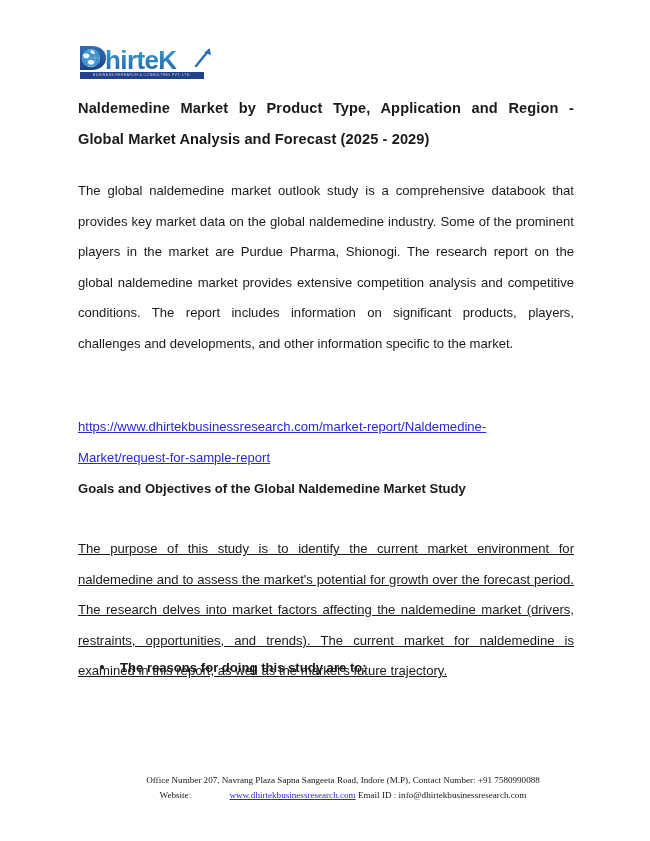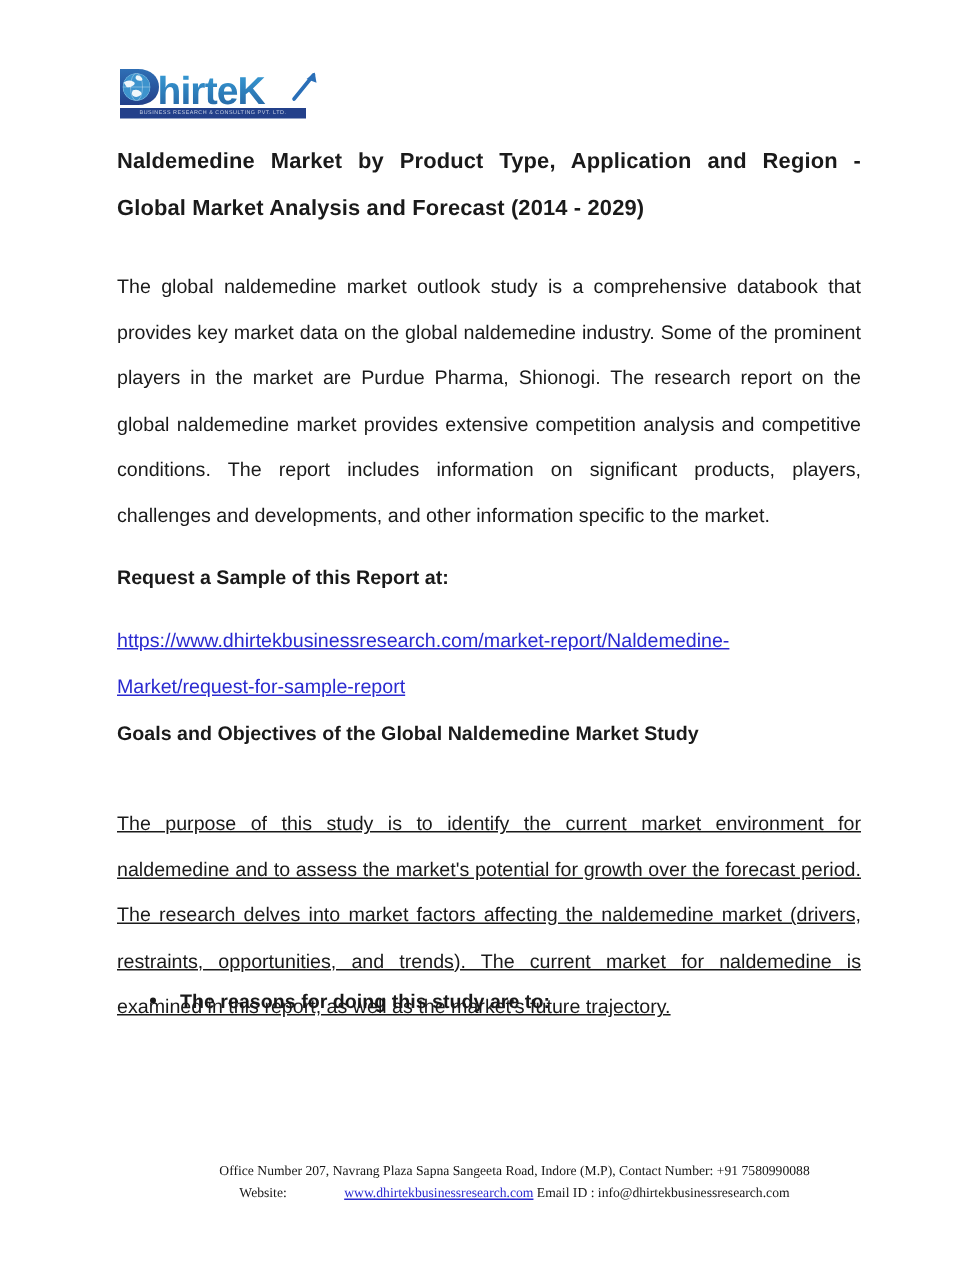--- a/index.html
+++ b/index.html
@@ -201,26 +201,25 @@
       <g>
         <path d="M118 22 L131 6" stroke="#2a6fb8" stroke-width="2.4" stroke-linecap="round" fill="none"></path>
         <path d="M131.8 4.4 L133 11.2 L126.4 8.6 Z" fill="#2a6fb8"></path>
       </g>
     </svg>
     <div class="logo-tagline">BUSINESS RESEARCH  &amp;  CONSULTING PVT. LTD.</div>
   </div>
 
   <div class="doc-title">
     <span class="line1">Naldemedine Market by Product Type, Application and Region -</span>
-    <span class="line2">Global Market Analysis and Forecast (2014 - 2029)</span>
+    <span class="line2">Global Market Analysis and Forecast (2025 - 2029)</span>
   </div>
 
   <p class="body-para p1">The global naldemedine market outlook study is a comprehensive databook that provides key market data on the global naldemedine industry. Some of the prominent players in the market are Purdue Pharma, Shionogi. The research report on the global naldemedine market provides extensive competition analysis and competitive conditions. The report includes information on significant products, players, challenges and developments, and other information specific to the market.</p>
 
-  <div class="section-head h-request">Request a Sample of this Report at:</div>
 
   <div class="link-block">
     <a href="#">https://www.dhirtekbusinessresearch.com/market-report/Naldemedine-Market/request-for-sample-report</a>
   </div>
 
   <div class="section-head h-goals">Goals and Objectives of the Global Naldemedine Market Study</div>
 
   <p class="body-para p2">The purpose of this study is to identify the current market environment for naldemedine and to assess the market's potential for growth over the forecast period. The research delves into market factors affecting the naldemedine market (drivers, restraints, opportunities, and trends). The current market for naldemedine is examined in this report, as well as the market's future trajectory.</p>
 
   <ul class="bullet-list">

